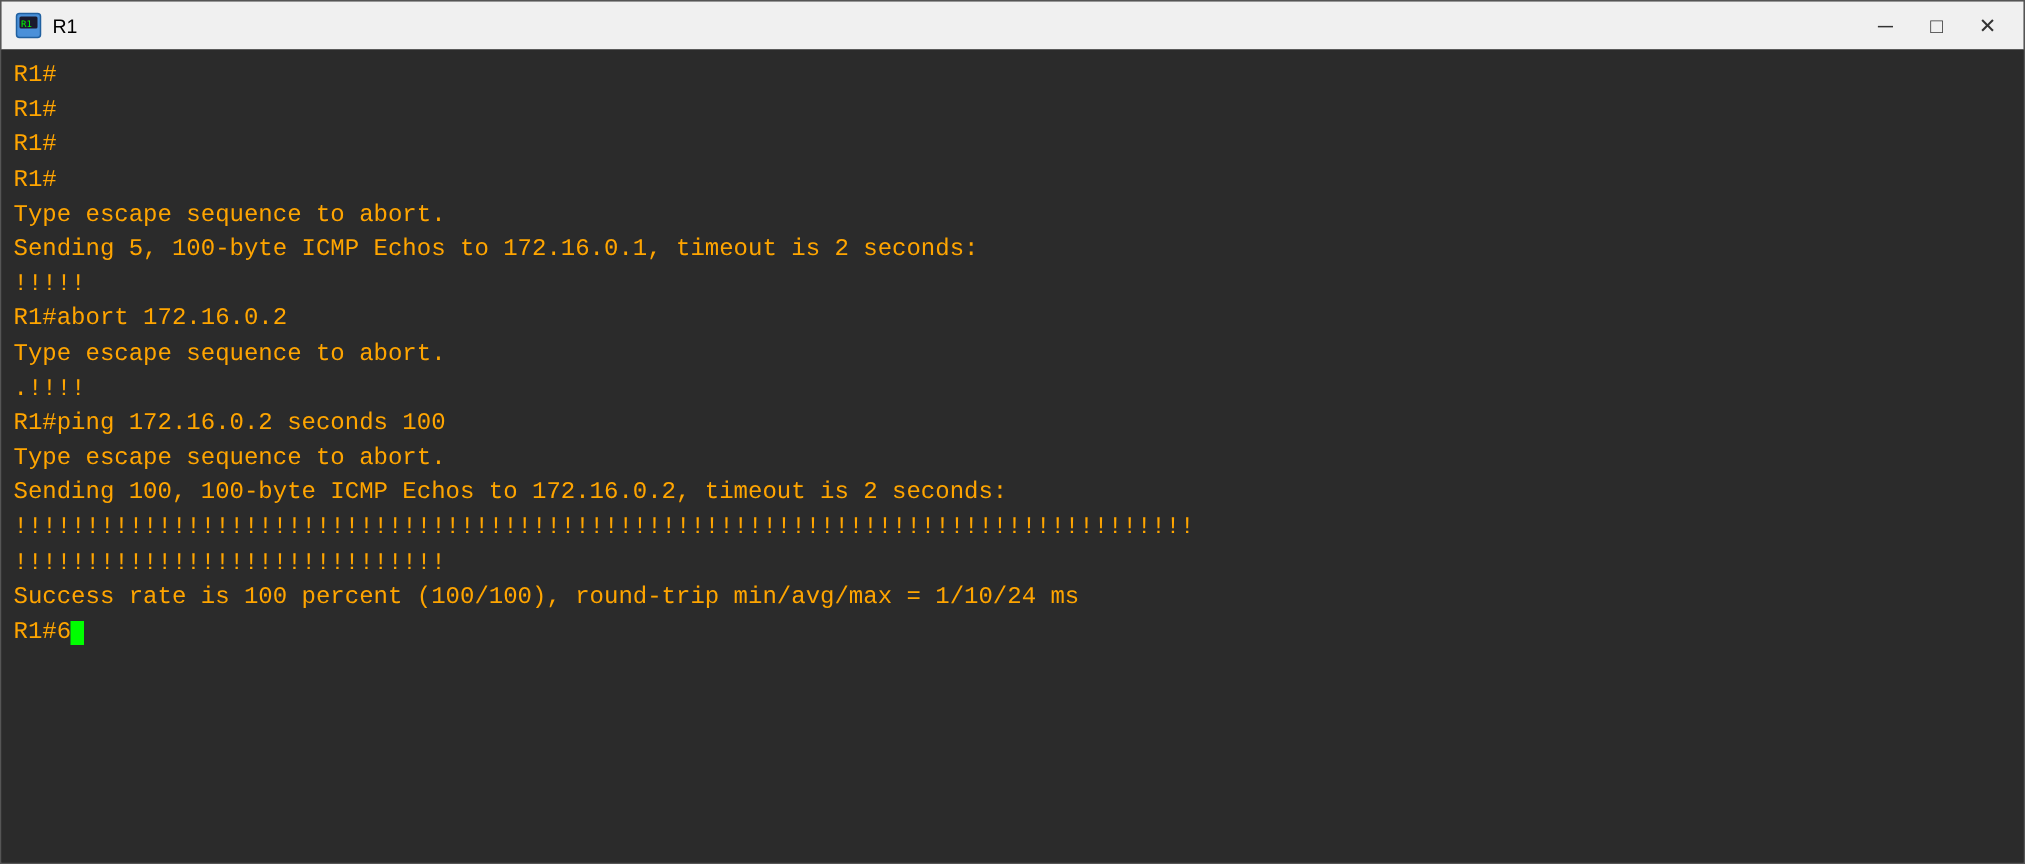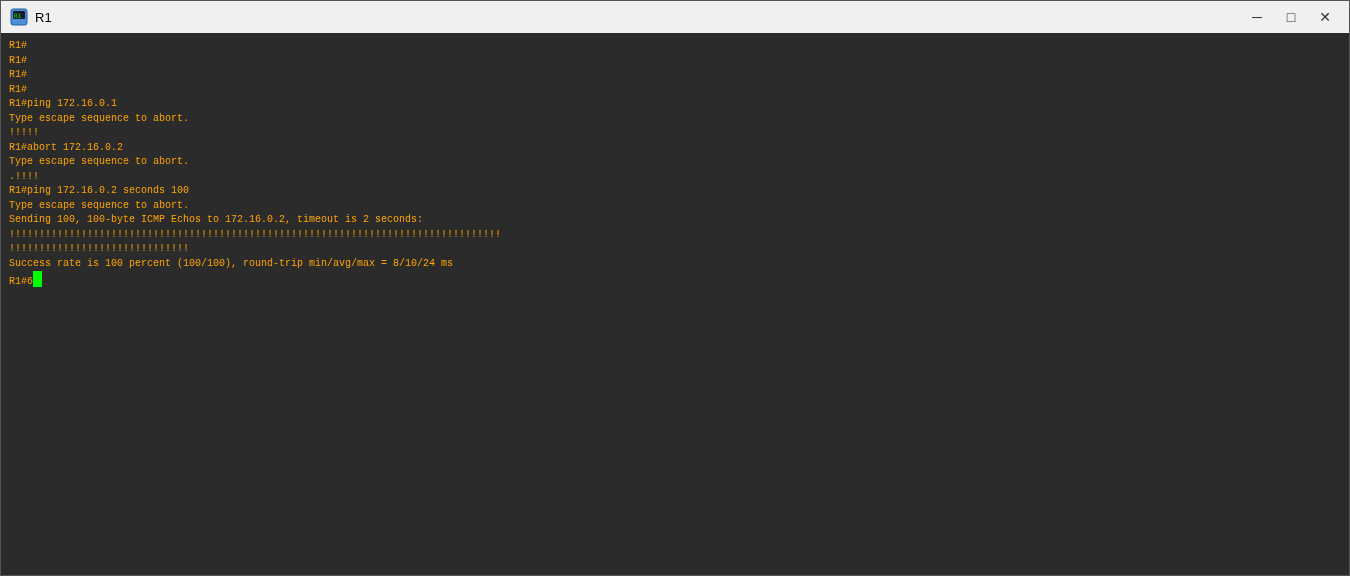--- a/index.html
+++ b/index.html
@@ -76,21 +76,21 @@
       color: #333;
     }
 
     .terminal-area {
       flex: 1;
       background: #2b2b2b;
       padding: 6px 8px;
       overflow-y: scroll;
       overflow-x: hidden;
       color: #ffa500;
-      font-size: 10px;
+      font-size: 16px;
       line-height: 1.45;
       position: relative;
     }
 
     .terminal-area::-webkit-scrollbar {
       width: 16px;
     }
 
     .terminal-area::-webkit-scrollbar-track {
       background: #3c3c3c;
@@ -136,30 +136,30 @@
       <button class="title-bar-btn">□</button>
       <button class="title-bar-btn close">✕</button>
     </div>
   </div>
 
   <div class="terminal-area" id="terminal-output">
   <div class="terminal-line">R1#</div>
       <div class="terminal-line">R1#</div>
       <div class="terminal-line">R1#</div>
       <div class="terminal-line">R1#</div>
-      <div class="terminal-line">R1#ping 172.16.0.1</div>
       <div class="terminal-line"></div>
       <div class="terminal-line">Type escape sequence to abort.</div>
+      <div class="terminal-line">Sending 5, 100-byte ICMP Echos to 172.16.0.1, timeout is 2 seconds:</div>
       <div class="terminal-line">!!!!!</div>
       <div class="terminal-line">R1#abort 172.16.0.2</div>
       <div class="terminal-line"></div>
       <div class="terminal-line">Type escape sequence to abort.</div>
       <div class="terminal-line">.!!!!</div>
       <div class="terminal-line">R1#ping 172.16.0.2 seconds 100</div>
       <div class="terminal-line"></div>
       <div class="terminal-line">Type escape sequence to abort.</div>
       <div class="terminal-line">Sending 100, 100-byte ICMP Echos to 172.16.0.2, timeout is 2 seconds:</div>
       <div class="terminal-line">!!!!!!!!!!!!!!!!!!!!!!!!!!!!!!!!!!!!!!!!!!!!!!!!!!!!!!!!!!!!!!!!!!!!!!!!!!!!!!!!!!</div>
       <div class="terminal-line">!!!!!!!!!!!!!!!!!!!!!!!!!!!!!!</div>
-      <div class="terminal-line">Success rate is 100 percent (100/100), round-trip min/avg/max = 8/10/24 ms</div>
+      <div class="terminal-line">Success rate is 100 percent (100/100), round-trip min/avg/max = 1/10/24 ms</div>
       <div class="terminal-line">R1#6<span class="cursor"></span></div>
     </div>
 </div>
 
 </body></html>

